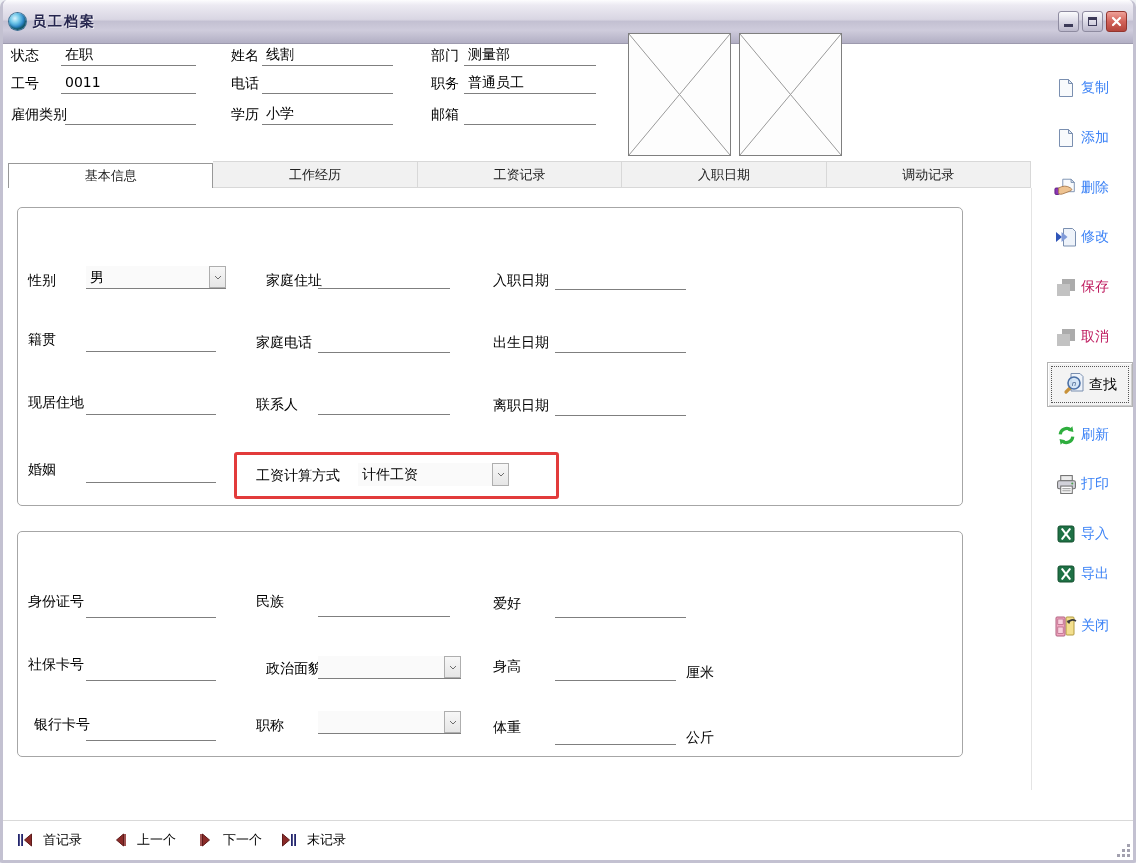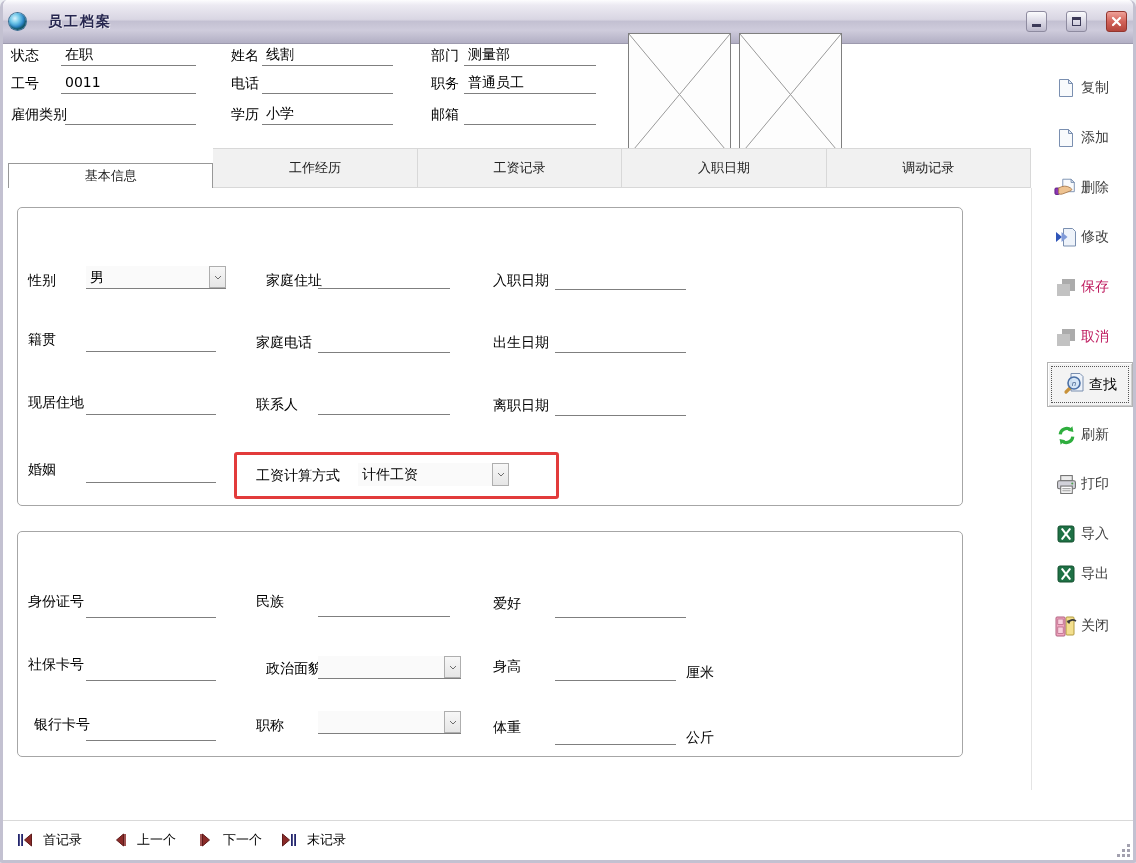--- a/index.html
+++ b/index.html
@@ -3,21 +3,21 @@
 <meta charset="utf-8">
 <style>
   html,body{margin:0;padding:0;background:#eef0f4;font-family:"DejaVu Sans","Liberation Sans",sans-serif;}
   .window{position:relative;width:1136px;height:863px;background:#fff;box-sizing:border-box;
           border-left:3px solid #c3c1d1;border-right:3px solid #c3c1d1;border-bottom:3px solid #c3c1d1;
           border-radius:7px 7px 2px 2px;overflow:hidden;}
   
   .titlebar{position:absolute;left:0;top:0;right:0;height:44px;
             background:linear-gradient(to bottom,#fdfdfe 0%,#eceaf2 12%,#d9d6e3 45%,#c3c0d2 50%,#cfccdc 70%,#b2afc4 100%);
             border-bottom:1px solid #9d9aae;display:flex;align-items:center;padding:0 6px;box-sizing:border-box;
-            border-radius:5px 5px 0 0;gap:16px;}
+            border-radius:5px 5px 0 0;}
   .app-icon{width:17px;height:17px;border-radius:50%;
             background:radial-gradient(circle at 35% 32%,#d8f4ff 0%,#6fc7e8 30%,#2c86c8 55%,#1a5f8e 78%,#0d3f63 100%);
             box-shadow:inset -1px -2px 2px rgba(0,60,30,.45),0 0 0 1px #3b6f93;margin-right:6px;flex:0 0 auto;}
   .title-text{font-size:14px;font-weight:bold;color:#26264f;letter-spacing:2px;
               text-shadow:1px 1px 0 rgba(255,255,255,.65);flex:1;}
   .win-btn{width:21px;height:21px;margin-left:3px;border-radius:3px;border:1px solid #8e8ba0;
            background:linear-gradient(to bottom,#fbfbfd,#dcdae6 50%,#bcb9cc);
            display:flex;align-items:flex-end;justify-content:center;box-sizing:border-box;cursor:pointer;}
   .win-btn.center{align-items:center;}
   .glyph-min{width:9px;height:3px;background:#3c3a58;margin-bottom:4px;}
@@ -29,32 +29,32 @@
         padding-left:4px;white-space:nowrap;box-sizing:border-box;color:#000;}
   .combo{position:absolute;border-bottom:1px solid #7f7f7f;background:#fafafa;box-sizing:border-box;}
   .combo .val{position:absolute;left:4px;top:3px;font-size:14px;color:#000;white-space:nowrap;}
   .combo .btn{position:absolute;right:0;top:0;bottom:0;width:17px;background:linear-gradient(#f7f7f7,#e6e6e6);
               border:1px solid #aeaeae;display:flex;align-items:center;justify-content:center;box-sizing:border-box;cursor:pointer;}
   .groupbox{position:absolute;border:1px solid #a6a6a6;border-radius:5px;background:#fff;}
   .photo{position:absolute;top:33px;width:101px;height:121px;background:#fdfdfd;border:1px solid #7f7f7f;}
   .photo svg{display:block;width:100%;height:100%;}
   
   .tabstrip{position:absolute;left:0;top:163px;width:1028px;height:25px;display:flex;align-items:flex-end;}
-  .tab{flex:1;height:40px;background:#f1f1f1;border:1px solid #d8d8d8;border-left:none;
+  .tab{flex:1;height:27px;background:#f1f1f1;border:1px solid #d8d8d8;border-left:none;
        display:flex;align-items:center;justify-content:center;font-size:13px;color:#222;
        box-sizing:border-box;cursor:pointer;}
   .tab.active{height:25px;background:#fff;border:1px solid #989898;border-bottom:none;
               margin-left:5px;font-weight:normal;}
   .vline{position:absolute;width:1px;background:#e4e4e4;}
   
   .red-box{position:absolute;left:231px;top:452px;width:325px;height:47px;border:3px solid #e23b3b;
            border-radius:3px;box-sizing:border-box;pointer-events:none;}
   
   .sbtn{position:absolute;left:1051px;width:80px;height:26px;display:flex;align-items:center;gap:3px;
-        font-size:14px;color:#404040;cursor:pointer;}
+        font-size:14px;color:#3b82f6;cursor:pointer;}
   .sbtn .icn{display:flex;align-items:center;justify-content:center;width:24px;height:22px;flex:0 0 auto;}
   .sbtn.disabled{color:#be185d;cursor:default;}
   .find-btn{position:absolute;left:1044px;top:362px;width:86px;height:45px;background:#f3f3f3;
             border:1px solid #b3b3b3;box-shadow:inset 1px 1px 0 #ffffff,inset -1px -1px 0 #cfcfcf;
             display:flex;align-items:center;justify-content:center;gap:2px;font-size:14px;cursor:pointer;box-sizing:border-box;}
   .find-btn::before{content:"";position:absolute;left:3px;top:3px;right:3px;bottom:3px;border:1px dotted #555;}
   
   .bottom-sep{position:absolute;left:0;top:820px;width:1130px;height:1px;background:#d9d9d9;}
   .nav-item{position:absolute;top:830px;height:20px;display:flex;align-items:center;gap:10px;
             font-size:13px;color:#000;cursor:pointer;}

